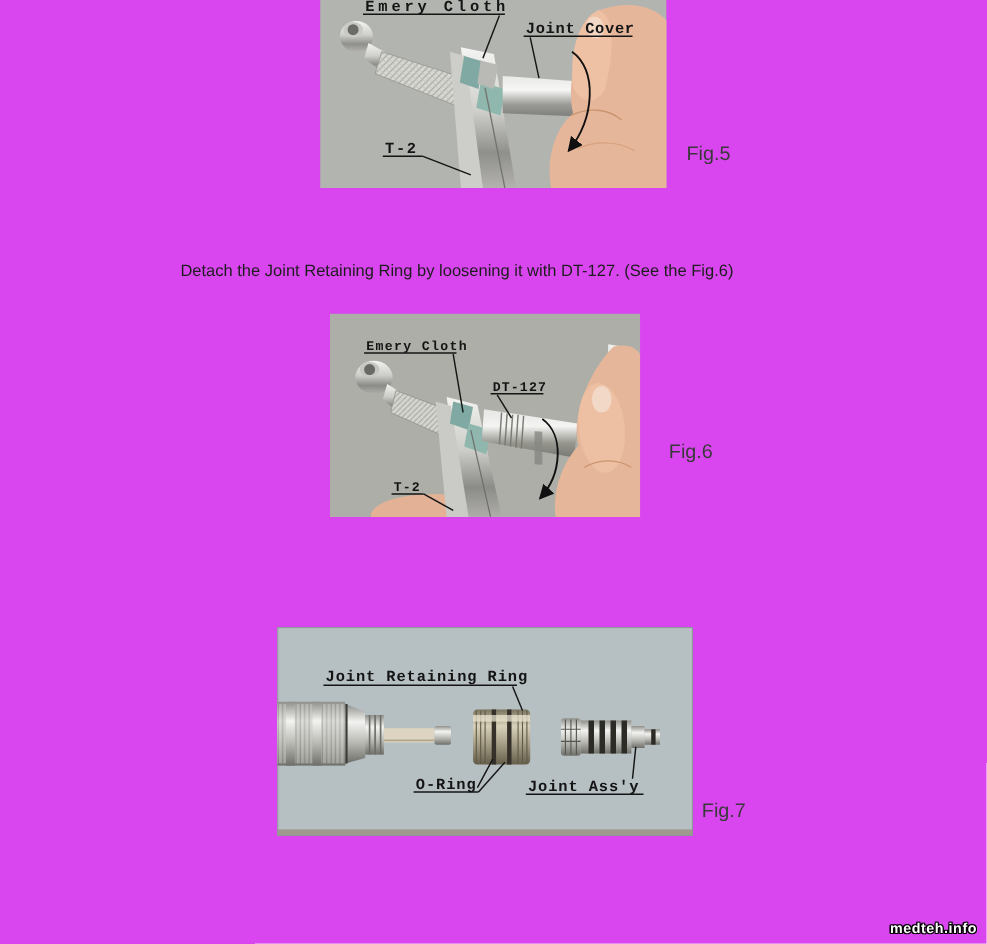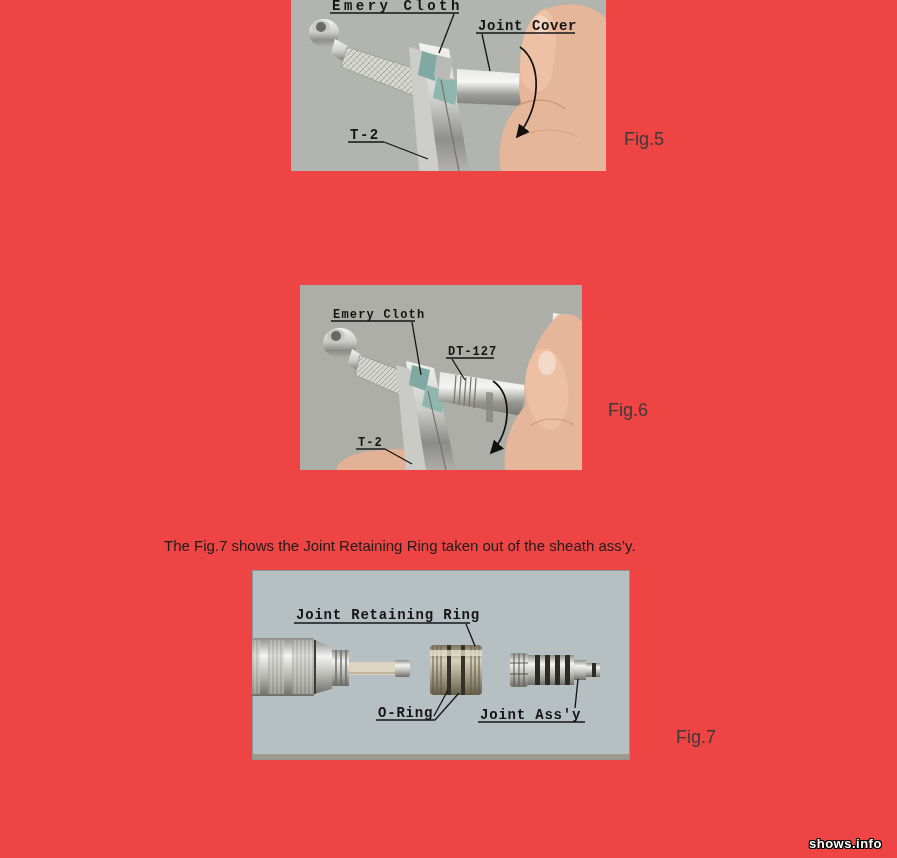--- a/index.html
+++ b/index.html
@@ -1,17 +1,17 @@
 <!DOCTYPE html>
 <html><head>
 <meta charset="utf-8">
 <style>
   html,body{margin:0;padding:0;background:#ffffff;}
   body{width:897px;height:858px;overflow:hidden;font-family:"Liberation Sans",sans-serif;}
-  .page{position:relative;width:897px;height:858px;background:#ef4444;overflow:hidden;}
+  .page{position:relative;width:897px;height:858px;background:#d946ef;overflow:hidden;}
   .photo{position:absolute;}
   .photo svg{display:block;}
   .para{position:absolute;font-size:15px;color:#1d1d1d;white-space:nowrap;}
   .caption{position:absolute;font-size:18px;color:#3a3a3a;}
   .watermark{
     position:absolute;left:809px;top:836px;
     font-family:"Liberation Sans",sans-serif;font-weight:bold;font-size:13px;
     color:#ffffff;
     text-shadow:-1px -1px 0 #000,1px -1px 0 #000,-1px 1px 0 #000,1px 1px 0 #000,0 -1px 0 #000,0 1px 0 #000,-1px 0 0 #000,1px 0 0 #000;
     letter-spacing:0.5px;
@@ -101,20 +101,21 @@
 
         <text x="59" y="154" class="plabel" font-size="14" letter-spacing="1.5">T-2</text>
         <line x1="57" y1="157" x2="93" y2="157" class="ul"></line>
         <line x1="93" y1="157" x2="137" y2="174" class="leader"></line>
       </g>
     </svg>
   </div>
 
   <div class="caption" style="left:624px;top:129px;">Fig.5</div>
 
+  <div class="para" style="left:164px;top:238px;">Detach the Joint Retaining Ring by loosening it with DT-127. (See the Fig.6)</div>
 
   <div class="photo" style="left:300px;top:285px;width:282px;height:185px;">
     <svg width="282" height="185" viewBox="0 0 282 185">
       <defs>
         <linearGradient id="metV6" x1="0" y1="0" x2="0" y2="1">
           <stop offset="0" stop-color="#f2f2f0"></stop>
             <stop offset="0.45" stop-color="#cbcbc7"></stop>
           <stop offset="0.75" stop-color="#8b8b87"></stop>
             <stop offset="1" stop-color="#aeadaa"></stop>
         </linearGradient>
@@ -187,21 +188,20 @@
 
         <text x="58" y="161" class="plabel" font-size="12" letter-spacing="1">T-2</text>
         <line x1="56" y1="164" x2="85" y2="164" class="ul"></line>
         <line x1="85" y1="164" x2="112" y2="179" class="leader"></line>
       </g>
     </svg>
   </div>
 
   <div class="caption" style="left:608px;top:400px;text-align:right;">Fig.6</div>
 
-  <div class="para" style="left:164px;top:537px;">The Fig.7 shows the Joint Retaining Ring taken out of the sheath ass’y.</div>
 
   <div class="photo" style="left:252px;top:570px;width:378px;height:190px;">
     <svg width="378" height="190" viewBox="0 0 378 190">
       <defs>
         <linearGradient id="metH7" x1="0" y1="0" x2="0" y2="1">
           <stop offset="0" stop-color="#8f8f8b"></stop>
             <stop offset="0.3" stop-color="#f3f3f1"></stop>
           <stop offset="0.65" stop-color="#b9b9b4"></stop>
             <stop offset="1" stop-color="#6f6f6a"></stop>
         </linearGradient>
@@ -281,17 +281,17 @@
         <line x1="182" y1="146" x2="196" y2="120" class="leader"></line>
         <line x1="183" y1="150" x2="207" y2="123" class="leader"></line>
 
         <text x="228" y="149" class="plabel" font-size="14" letter-spacing="0.8">Joint Ass'y</text>
         <line x1="226" y1="152" x2="333" y2="152" class="ul"></line>
         <line x1="323" y1="138" x2="326" y2="109" class="leader"></line>
       </g>
     </svg>
   </div>
 
-  <div class="caption" style="left:676px;top:727px;">Fig.7</div>
-
-  <div class="watermark">shows.info</div>
+  <div class="caption" style="left:638px;top:727px;">Fig.7</div>
+
+  <div class="watermark">medteh.info</div>
 
 </div>
 
 </body></html>

